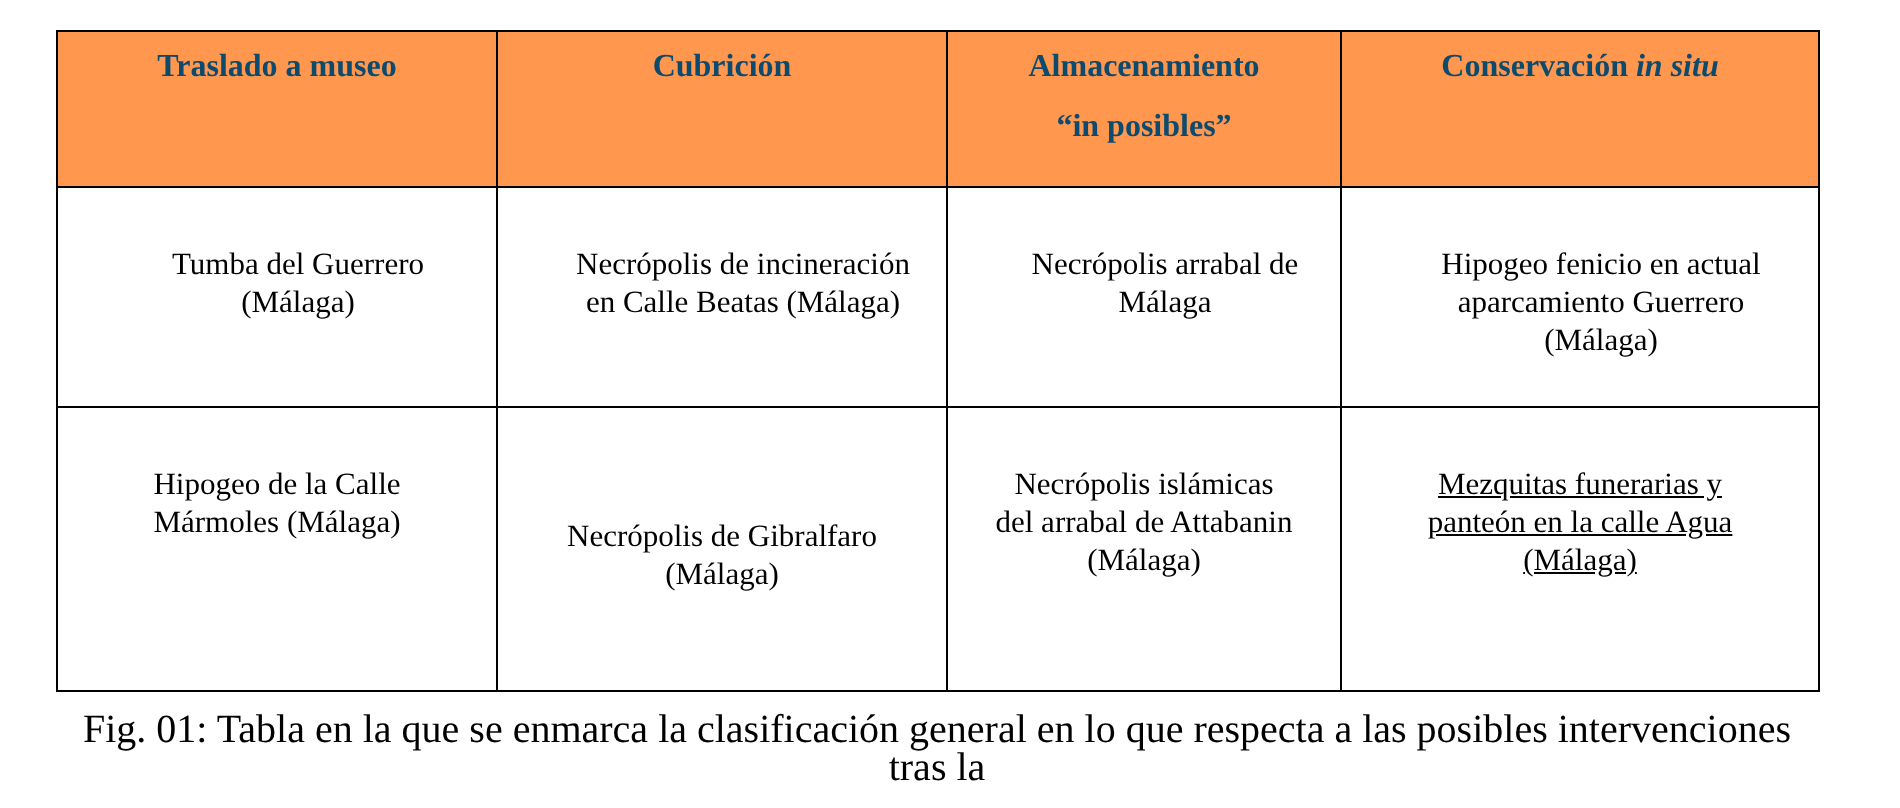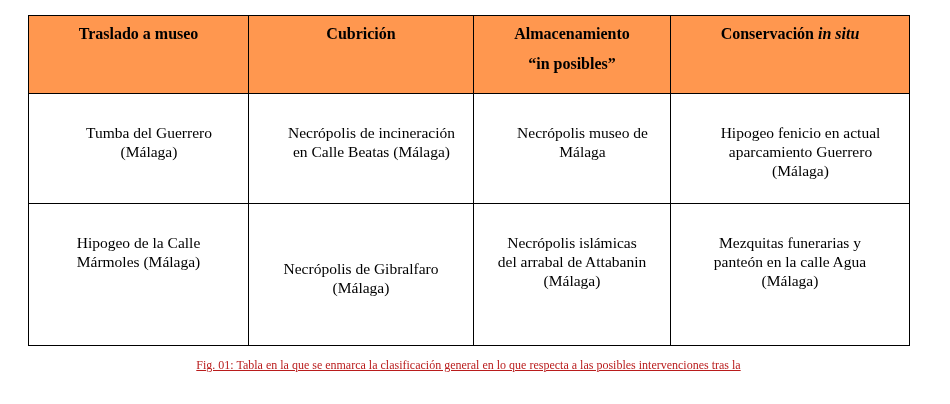--- a/index.html
+++ b/index.html
@@ -25,21 +25,21 @@
     }
     .doc-table th, .doc-table td {
       border: 1.5px solid #000000;
       text-align: center;
       padding: 0 6px;
       font-size: 15.5px;
       line-height: 19px;
     }
     .doc-table th {
       background: #FF974F;
-      color: #000000;
+      color: #0c4a6e;
       font-weight: bold;
       font-size: 16px;
       vertical-align: top;
       height: 78px;
       padding-top: 3px;
       box-sizing: border-box;
     }
     .doc-table th .hdr-line {
       display: block;
       line-height: 30px;
@@ -55,32 +55,31 @@
     }
     .doc-table tr.row1 td { height: 109px; padding-left: 27px; }
     .doc-table tr.row2 td { height: 141px; }
     .cell-inner { display: block; }
     .row1 .cell-inner.c1, .row1 .cell-inner.c2 { padding-top: 29px; }
     .row1 .cell-inner.c3 { padding-top: 29px; }
     .row1 .cell-inner.c4 { padding-top: 29px; }
     .row2 .cell-inner.c1 { padding-top: 29px; }
     .row2 .cell-inner.c2 { padding-top: 55px; }
     .row2 .cell-inner.c3 { padding-top: 29px; text-align: center; }
-    .row2 .cell-inner.c4 { padding-top: 29px; }
+    .row2 .cell-inner.c4 { padding-top: 29px; text-decoration: underline; }
     .cell-line { display: block; white-space: nowrap; }
     .caption {
       position: absolute;
       left: 28px;
       top: 356px;
       width: 881px;
       text-align: center;
-      font-size: 12px;
+      font-size: 20px;
       line-height: 19px;
-      color: #b91c1c;
-      text-decoration: underline;
+      color: #000000;
     }
     .caption .cap-line { display: block; }
     em.hdr-italic { font-style: italic; }
   </style>
 </head>
 <body>
 
 <table class="doc-table">
   <colgroup>
     <col style="width:220px">
@@ -114,21 +113,21 @@
         </span>
       </td>
       <td>
         <span class="cell-inner c2">
           <span class="cell-line">Necrópolis de incineración</span>
           <span class="cell-line">en Calle Beatas (Málaga)</span>
         </span>
       </td>
       <td>
         <span class="cell-inner c3">
-          <span class="cell-line">Necrópolis museo de</span>
+          <span class="cell-line">Necrópolis arrabal de</span>
           <span class="cell-line">Málaga</span>
         </span>
       </td>
       <td>
         <span class="cell-inner c4">
           <span class="cell-line">Hipogeo fenicio en actual</span>
           <span class="cell-line">aparcamiento Guerrero</span>
           <span class="cell-line">(Málaga)</span>
         </span>
       </td>

